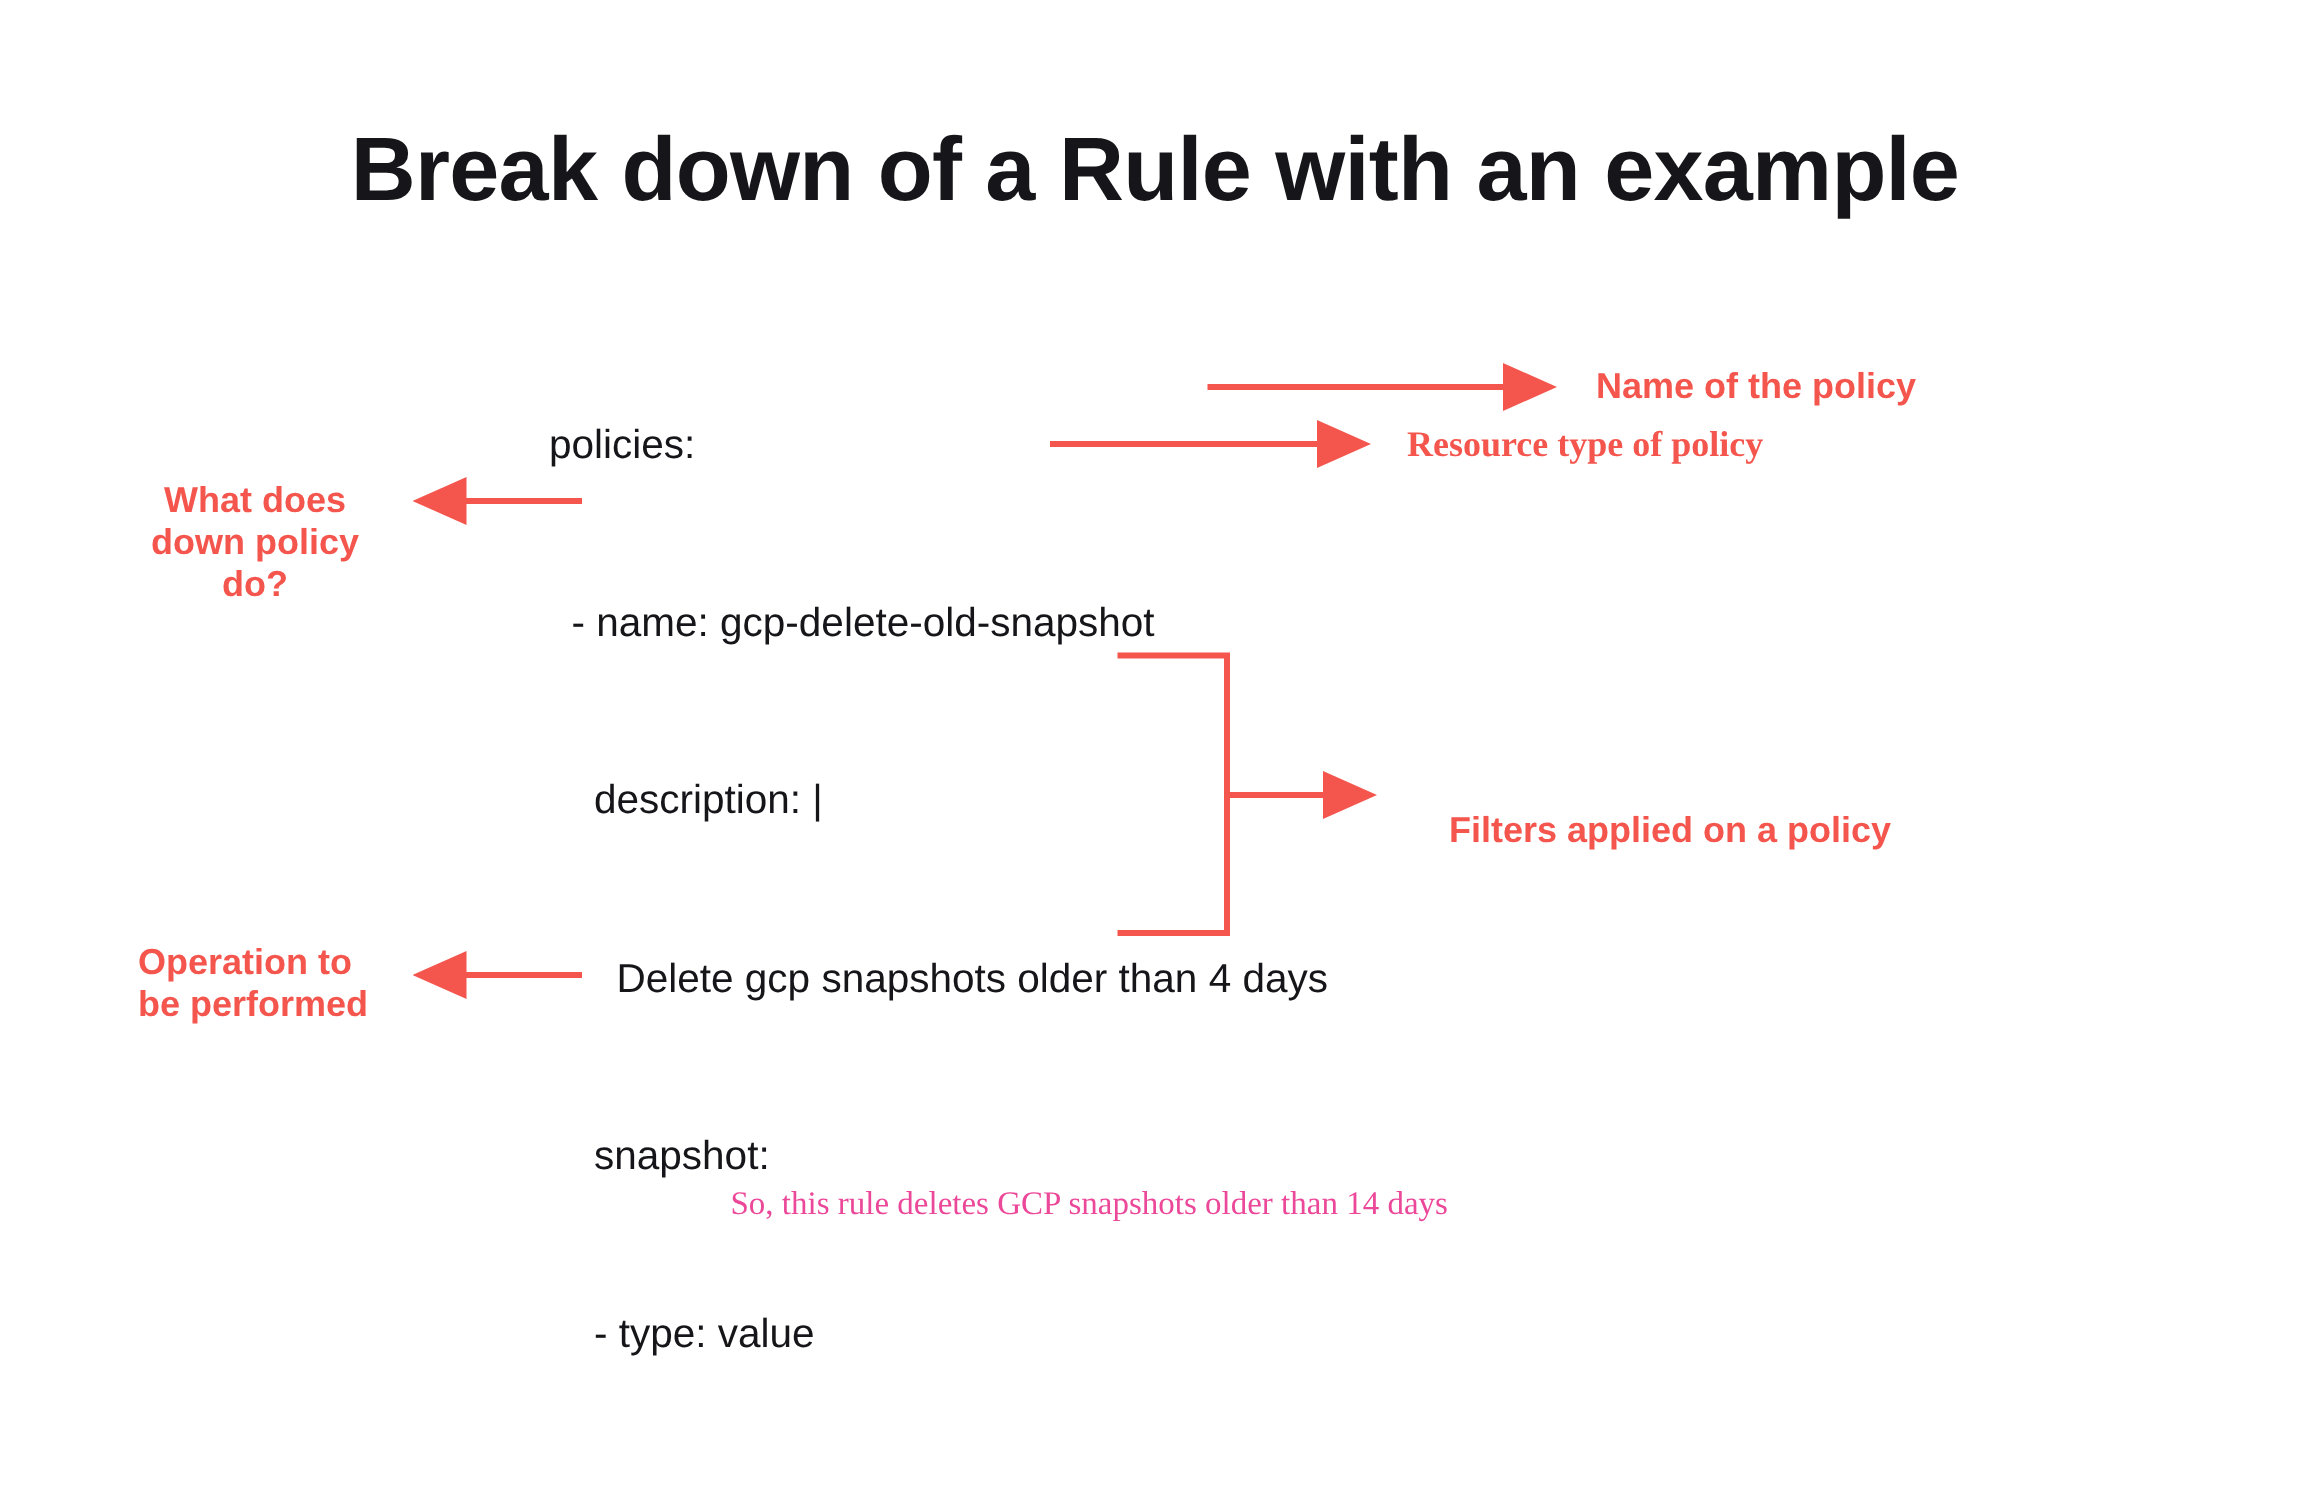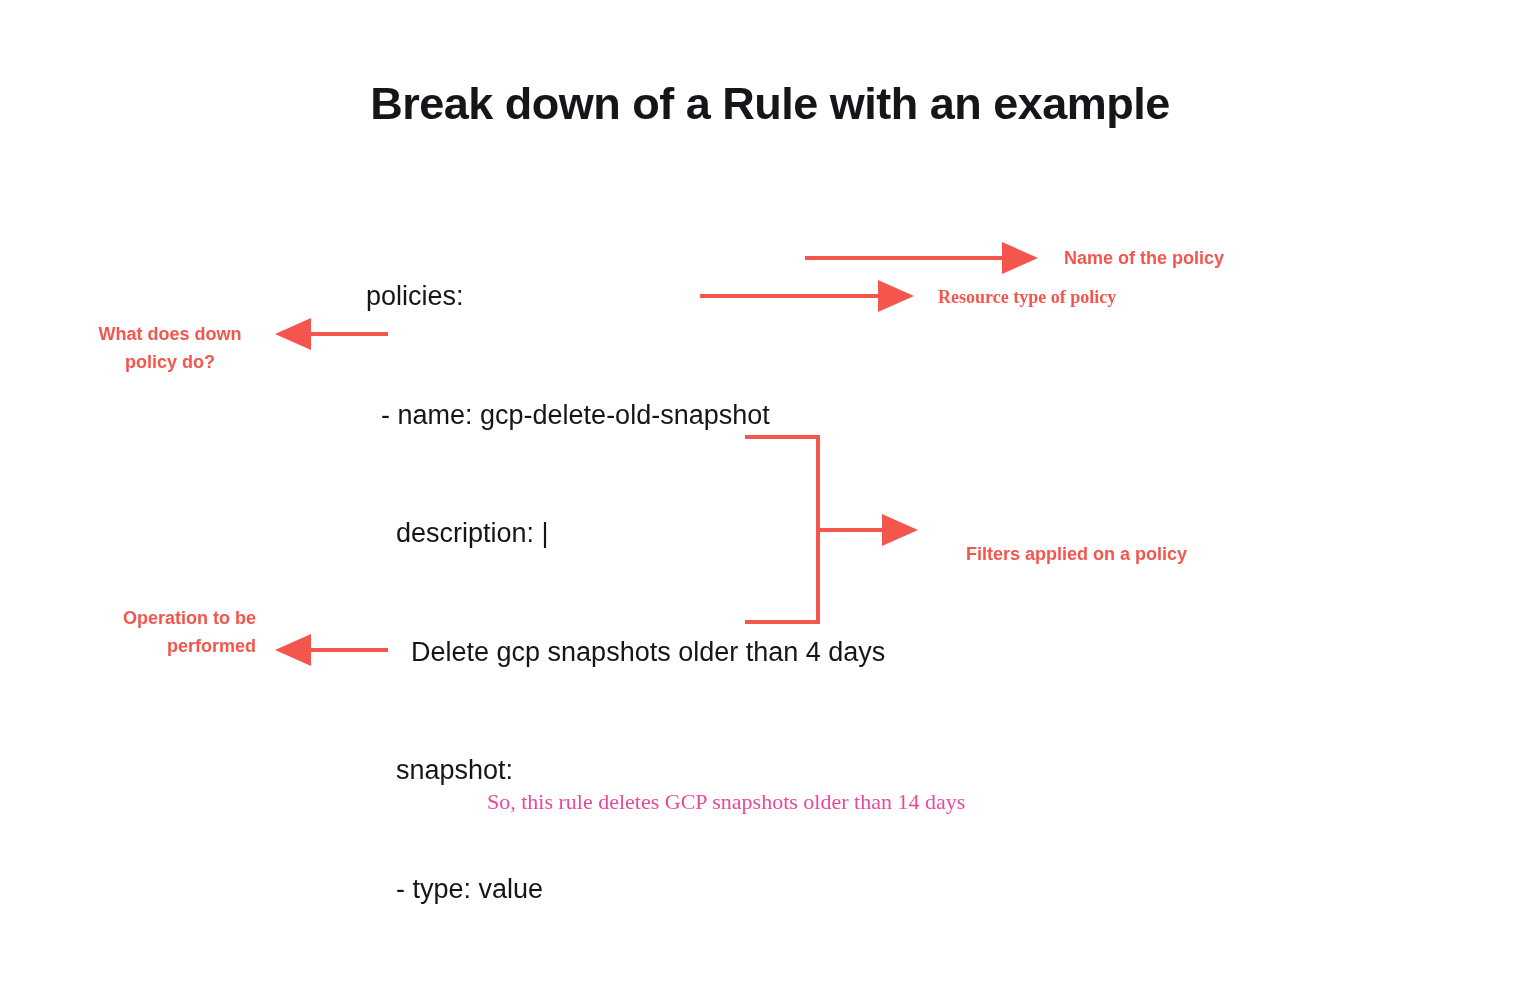--- a/index.html
+++ b/index.html
@@ -20,21 +20,21 @@
     width: 1540px;
     height: 1008px;
     background: #ffffff;
   }
   #title {
     position: absolute;
     left: 0;
     top: 78px;
     width: 1540px;
     text-align: center;
-    font-size: 45px;
+    font-size: 60px;
     font-weight: bold;
     color: #16161a;
     letter-spacing: -0.5px;
   }
   .yaml-block {
     position: absolute;
     left: 366px;
     top: 198px;
     font-size: 27px;
     color: #16161a;
@@ -42,28 +42,28 @@
     white-space: pre;
   }
   .yaml-line {
     white-space: pre;
     height: 39.5px;
   }
   .annot {
     position: absolute;
     color: #f4564e;
     font-weight: bold;
-    font-size: 18px;
+    font-size: 24px;
     line-height: 28px;
   }
   #annot-name  { left: 1064px; top: 244px; }
   #annot-res   { left: 938px;  top: 283px; font-family: Liberation Serif, serif; }
   #annot-desc  { left: 84px;   top: 320px; width: 172px; text-align: center; }
   #annot-filt  { left: 966px;  top: 518px; margin-top: 22px; }
-  #annot-act   { left: 92px;   top: 604px; width: 164px; text-align: right; }
+  #annot-act   { left: 92px;   top: 628px; width: 164px; text-align: left; }
   #footnote {
     position: absolute;
     left: 487px;
     top: 756px;
     font-family: "Liberation Serif", serif;
     font-size: 22px;
     color: #ec4899;
     margin-top: 33px;
   }
   svg.arrows {

